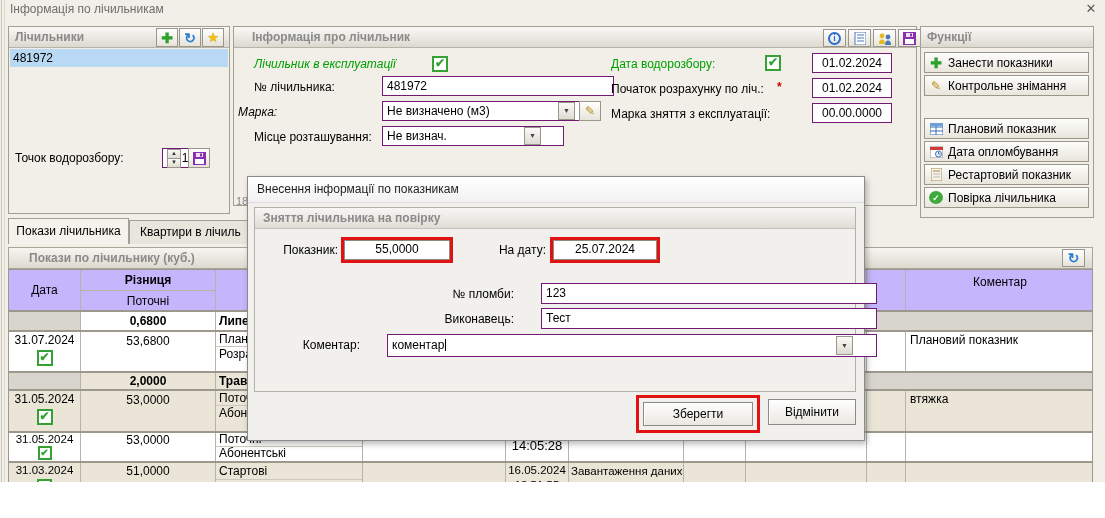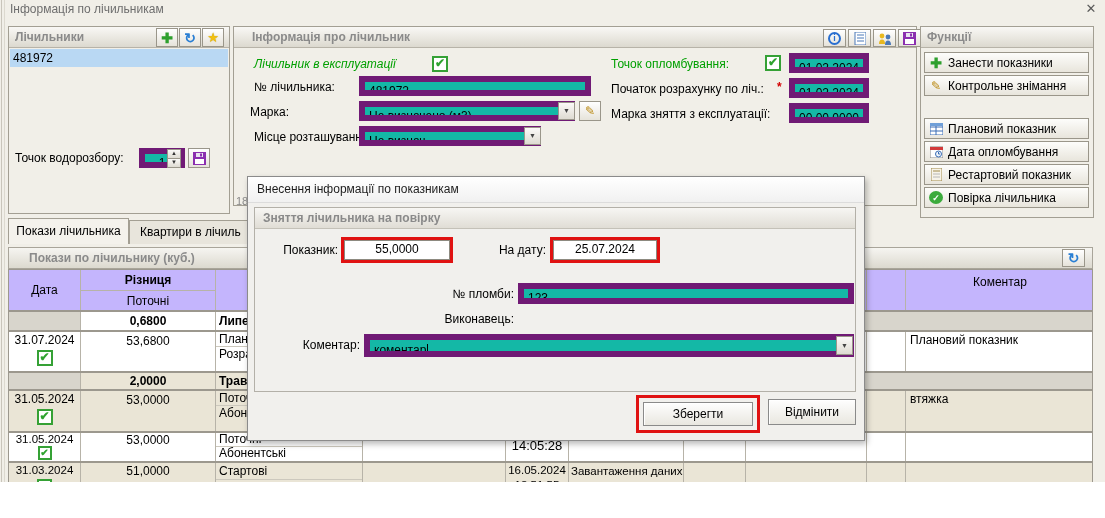--- a/index.html
+++ b/index.html
@@ -22,22 +22,22 @@
         background:linear-gradient(#ffffff,#e6e3da);display:flex;align-items:center;justify-content:center;box-sizing:border-box;}
   .plus{color:#2ea02e;font-weight:bold;font-size:14px;line-height:12px;}
   .refresh{color:#2a7fd4;font-weight:bold;font-size:14px;line-height:12px;}
   .star{color:#f2c011;font-size:13px;text-shadow:0 0 1px #a98a00;line-height:12px;}
 
   .listitem{left:1px;top:22px;width:218px;height:18px;background:#b9d8f3;line-height:18px;padding-left:3px;box-sizing:border-box;}
 
   .lbl{position:absolute;white-space:nowrap;}
   .green{color:#00a000;}
   .gray{color:#8a8a8a;text-align:center;}
-  .tin{position:absolute;background:#14b8a6;border:6px solid #701a75;box-sizing:border-box;
-       line-height:18px;padding-left:4px;white-space:nowrap;overflow:hidden;}
+  .tin{position:absolute;background:#ffffff;border:1px solid #701a75;box-sizing:border-box;
+       line-height:18px;padding-left:4px;white-space:nowrap;overflow:hidden;margin-left:23px;}
   .center{text-align:center;padding-left:0;}
   .chk{position:absolute;width:16px;height:16px;background:#fff;border:2px solid #35a135;box-sizing:border-box;
        color:#2fa32f;font-size:12px;font-weight:bold;line-height:11px;text-align:center;}
   .ddl{position:absolute;width:17px;height:18px;border:1px solid #9a968a;background:linear-gradient(#fbfaf8,#dedbd2);
        font-size:7px;color:#444;text-align:center;line-height:16px;box-sizing:border-box;}
   .spin{font-size:6px;color:#333;line-height:7px;text-align:center;width:14px;border:1px solid #9a968a;
         background:linear-gradient(#fbfaf8,#dedbd2);box-sizing:border-box;height:10px;position:absolute;}
   .asterisk{color:#d40000;font-weight:bold;}
 
   .fbtn{position:absolute;left:924px;width:165px;height:21px;border:1px solid #9a968a;
@@ -154,32 +154,32 @@
           </svg>
         </span>
     </div>
 
     <div class="lbl green" style="left:20px;top:30px;font-style:italic;">Лічильник в експлуатації</div>
     <div class="chk" style="left:198px;top:29px;">✔</div>
 
     <div class="lbl" style="left:20px;top:53px;">№ лічильника:</div>
     <div class="tin" style="left:125px;top:49px;width:232px;height:20px;">481972</div>
 
-    <div class="lbl" style="left:16px;top:78px;">Марка:</div>
+    <div class="lbl" style="left:4px;top:78px;font-style:italic;">Марка:</div>
     <div class="tin" style="left:125px;top:74px;width:216px;height:20px;">Не визначено (м3)</div>
     <div class="ddl" style="left:324px;top:75px;">▼</div>
     <div class="ibtn" style="left:345px;top:74px;width:22px;height:20px;">
         <span style="color:#b8860b;font-size:12px;">✎</span>
       </div>
 
     <div class="lbl" style="left:20px;top:103px;">Місце розташування:</div>
     <div class="tin" style="left:125px;top:99px;width:182px;height:20px;">Не визнач.</div>
     <div class="ddl" style="left:290px;top:100px;">▼</div>
 
-    <div class="lbl green" style="left:377px;top:30px;">Точок опломбування:</div>
+    <div class="lbl green" style="left:377px;top:30px;">Дата водорозбору:</div>
     <div class="chk" style="left:531px;top:28px;">✔</div>
     <div class="tin center" style="left:555px;top:26px;width:80px;height:20px;">01.02.2024</div>
 
     <div class="lbl" style="left:377px;top:55px;">Початок розрахунку по ліч.:</div>
     <div class="lbl asterisk" style="left:543px;top:53px;">*</div>
     <div class="tin center" style="left:555px;top:51px;width:80px;height:20px;">01.02.2024</div>
 
     <div class="lbl" style="left:377px;top:80px;">Марка зняття з експлуатації:</div>
     <div class="tin center" style="left:555px;top:76px;width:80px;height:20px;">00.00.0000</div>
   </div>
@@ -367,20 +367,21 @@
 
     <div class="lbl" style="left:238px;top:66px;width:60px;text-align:right;">На дату:</div>
     <div class="redbox" style="left:302px;top:60px;width:110px;height:26px;">
       <div class="rin">25.07.2024</div>
     </div>
 
     <div class="lbl" style="left:194px;top:110px;width:72px;text-align:right;">№ пломби:</div>
     <div class="tin" style="left:270px;top:106px;width:336px;height:21px;line-height:19px;">123</div>
 
     <div class="lbl" style="left:186px;top:135px;width:80px;text-align:right;">Виконавець:</div>
+    <div class="tin" style="left:270px;top:131px;width:336px;height:21px;line-height:19px;">Тест</div>
 
     <div class="lbl" style="left:36px;top:161px;width:76px;text-align:right;">Коментар:</div>
     <div class="tin" style="left:116px;top:157px;width:490px;height:23px;line-height:21px;"><span>коментар</span><span class="caret"></span></div>
     <div class="ddl" style="left:588px;top:159px;height:19px;line-height:17px;">▼</div>
 
     <div class="redbox" style="left:388px;top:218px;width:124px;height:38px;">
       <div class="btn" style="left:4px;top:4px;width:110px;height:24px;line-height:22px;">Зберегти</div>
     </div>
     <div class="btn" style="left:520px;top:222px;width:88px;height:26px;line-height:24px;">Відмінити</div>
   </div>

